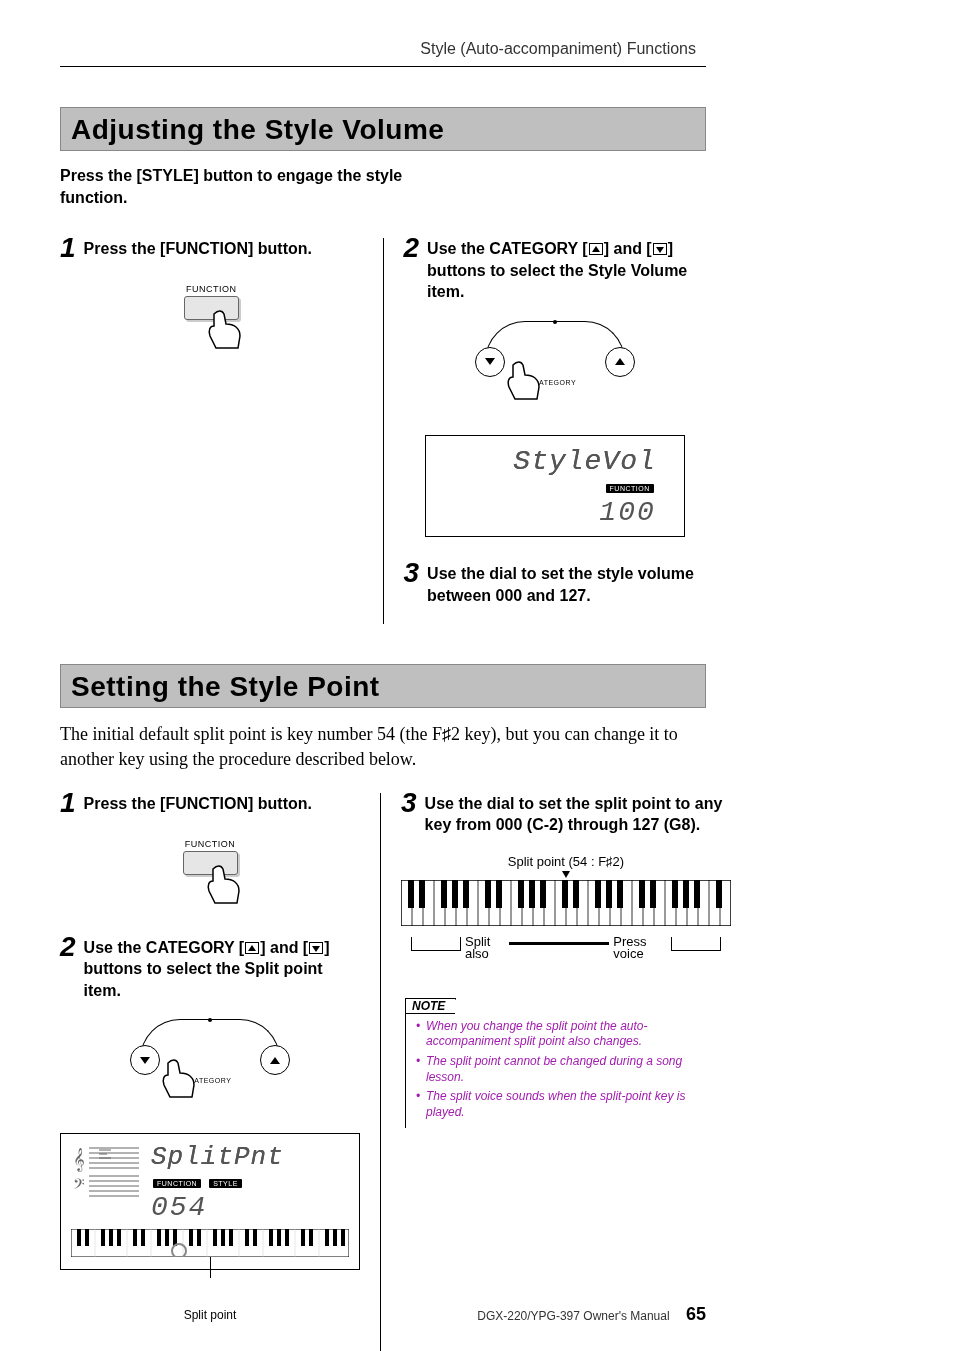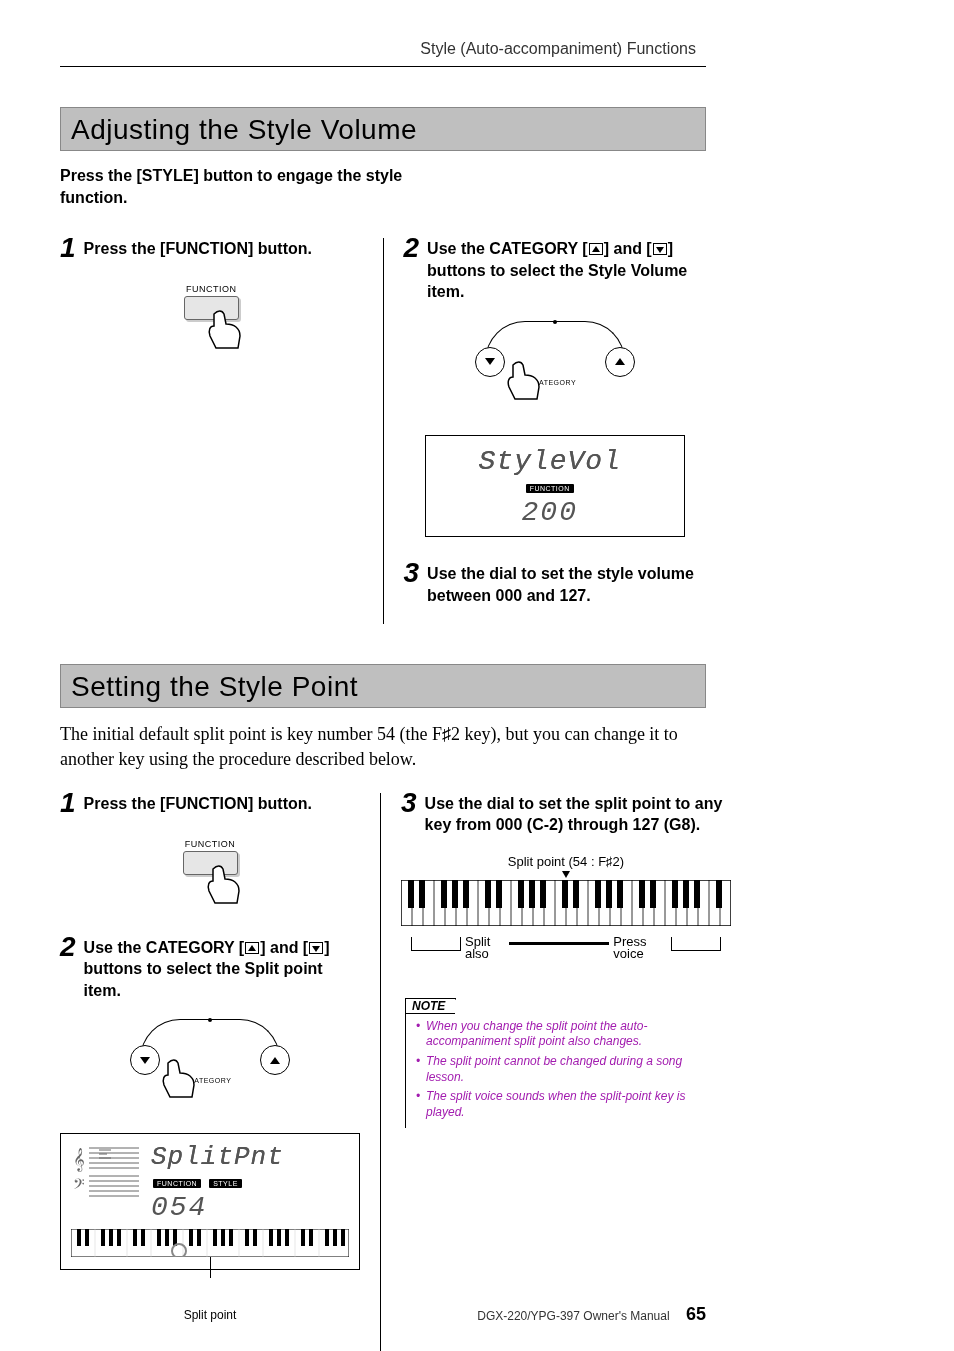--- a/index.html
+++ b/index.html
@@ -1,20 +1,20 @@
 <!DOCTYPE html>
 <html><head>
 <meta charset="utf-8">
 <style>
   * { box-sizing: border-box; margin: 0; padding: 0; }
   html, body { width: 954px; background: #fff; font-family: "Times New Roman", Times, serif; color: #000; }
   .page { width: 766px; height: 1351px; position: relative; padding: 40px 60px 30px 60px; }
   .running-head { text-align: right; font-family: Arial, Helvetica, sans-serif; font-size: 16px; color: #333; padding-right: 10px; margin-bottom: 8px; }
   .rule { border: none; border-top: 1px solid #000; margin-bottom: 40px; }
-  .section-title { background: #bfbfbf; border: 1px solid #888; padding: 6px 10px 4px 10px; font-family: Arial, "Arial Narrow", Helvetica, sans-serif; font-weight: 400; font-size: 28px; font-stretch: condensed; letter-spacing: 0.5px; margin-bottom: 14px; }
+  .section-title { background: #bfbfbf; border: 1px solid #888; padding: 6px 10px 4px 10px; font-family: Arial, "Arial Narrow", Helvetica, sans-serif; font-weight: 700; font-size: 28px; font-stretch: condensed; letter-spacing: 0.5px; margin-bottom: 14px; }
   .lead { font-family: Arial, Helvetica, sans-serif; font-weight: 700; font-size: 16px; line-height: 1.35; margin-bottom: 30px; width: 400px; }
   .columns { display: flex; gap: 0; }
   .col { width: 400px; position: relative; }
   .col.left { padding-right: 20px; }
   .col.right { padding-left: 20px; }
   .vsep { width: 0; border-left: 1px solid #000; }
   .step { display: flex; align-items: flex-start; margin-bottom: 18px; }
   .step-num { font-family: Arial, "Arial Black", sans-serif; font-weight: 900; font-style: italic; font-size: 28px; line-height: 1; margin-right: 8px; position: relative; top: -4px; }
   .step-text { font-family: Arial, Helvetica, sans-serif; font-weight: 700; font-size: 16px; line-height: 1.35; }
   .inline-icon { display: inline-block; width: 14px; height: 12px; border: 1px solid #000; position: relative; vertical-align: -1px; margin: 0 1px; }
@@ -40,21 +40,21 @@
   .cat-btn { position:absolute; top:26px; width:30px; height:30px; border:1.5px solid #000; border-radius:50%; display:flex; align-items:center; justify-content:center; background:#fff; }
   .cat-btn.l { left:20px; }
   .cat-btn.r { right:20px; }
   .cat-btn .tri { width:0; height:0; }
   .cat-btn.l .tri { border-left:5px solid transparent; border-right:5px solid transparent; border-top:7px solid #000; }
   .cat-btn.r .tri { border-left:5px solid transparent; border-right:5px solid transparent; border-bottom:7px solid #000; }
   .cat-label { position:absolute; top:58px; left:0; right:0; text-align:center; font-family: Arial, sans-serif; font-size:7px; letter-spacing:0.5px; }
   .cat-finger { position:absolute; right:-6px; top:36px; }
 
   
-  .lcd-box { border:1px solid #000; padding: 10px 28px 8px 18px; width: 260px; margin: 4px auto 26px auto; text-align:center; }
+  .lcd-box { border:1px solid #000; padding: 10px 28px 8px 18px; width: 260px; margin: 4px auto 26px auto; text-align:right; }
   .lcd-title { font-family: "Courier New", monospace; font-style: italic; font-size: 28px; letter-spacing: 1px; color:#555; text-shadow: 0 0 0.5px #555; }
   .lcd-sub { font-family: Arial, sans-serif; font-size: 7px; background:#000; color:#fff; display:inline-block; padding:1px 4px; margin:4px 2px; border-radius:1px; letter-spacing:0.5px; }
   .lcd-num { font-family: "Courier New", monospace; font-style: italic; font-size: 28px; letter-spacing: 2px; color:#555; }
 
   
   .lcd-big { border:1.5px solid #000; width: 300px; margin: 0 auto 10px auto; padding: 8px 10px; }
   .lcd-big-top { display:flex; align-items:flex-start; }
   .staff { width: 70px; }
   .lcd-big-right { flex:1; padding-left:6px; }
   .lcd-big .lcd-title { font-size:26px; text-align:left; padding-left:4px; }
@@ -136,21 +136,21 @@
         <div class="cat-finger finger">
           <svg viewBox="0 0 46 46">
               <path d="M10 8 C14 4 18 4 20 8 L22 18 C30 18 36 22 36 30 L34 42 L12 42 L6 30 C4 24 6 20 10 20 Z" fill="#fff" stroke="#000" stroke-width="1.5"></path>
             </svg>
         </div>
       </div>
 
       <div class="lcd-box">
         <div class="lcd-title">StyleVol</div>
         <div><span class="lcd-sub">FUNCTION</span></div>
-        <div class="lcd-num">200</div>
+        <div class="lcd-num">100</div>
       </div>
 
       <div class="step">
         <div class="step-num">3</div>
         <div class="step-text">Use the dial to set the style volume between 000 and 127.</div>
       </div>
     </div>
   </div>
 
   <div style="height:40px;"></div>

